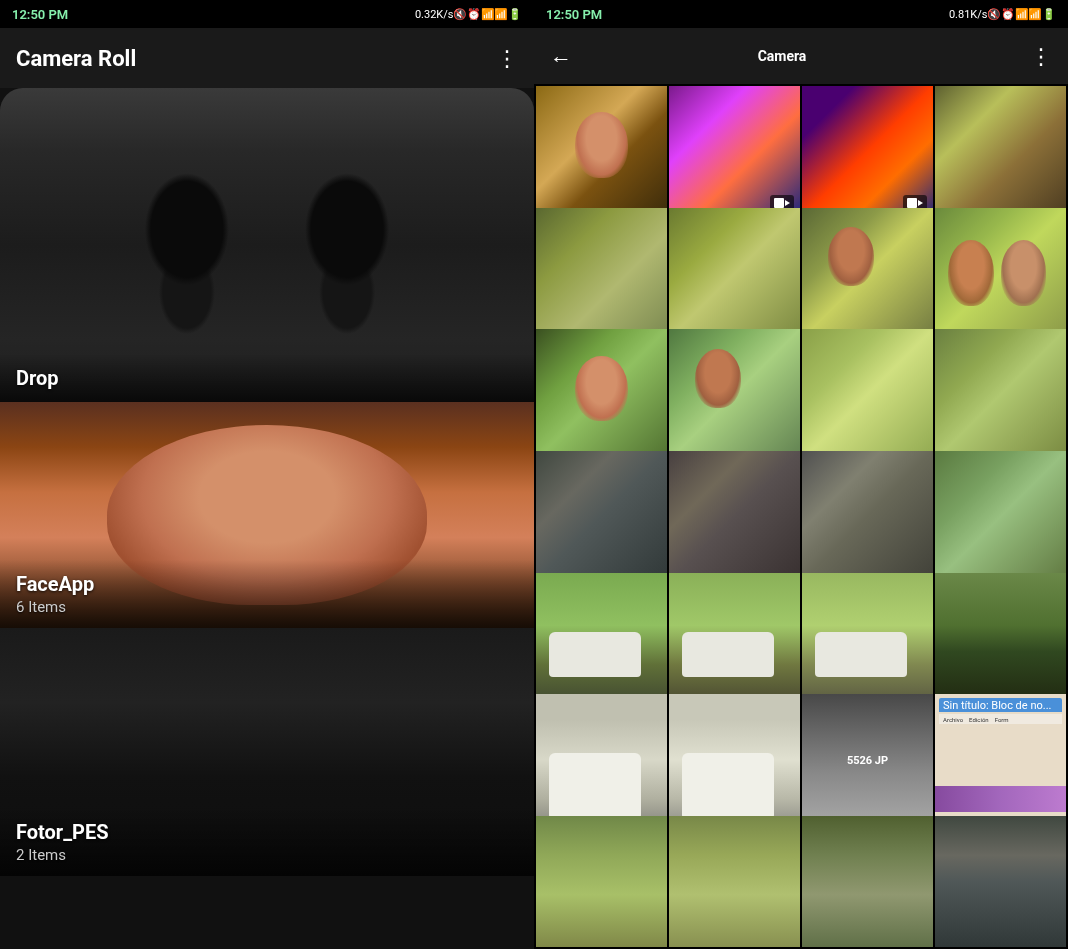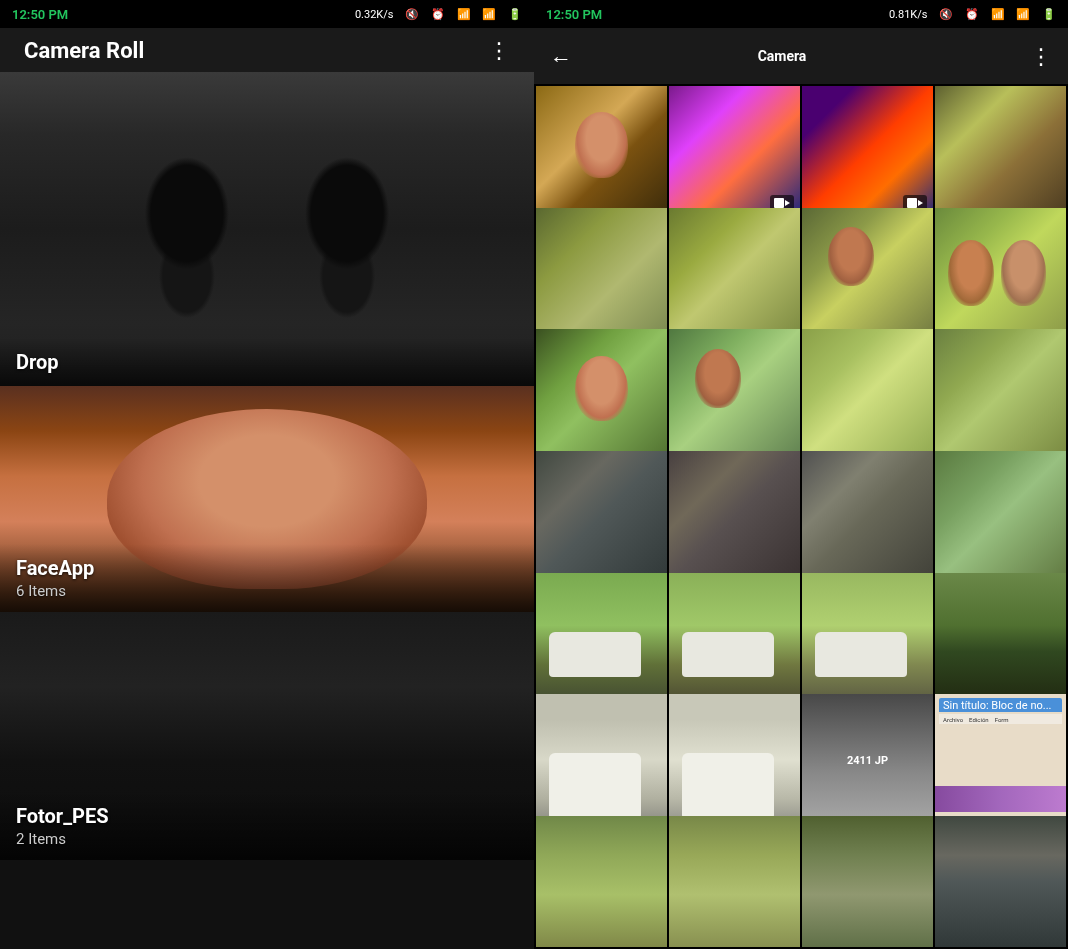--- a/index.html
+++ b/index.html
@@ -26,61 +26,62 @@
       height: 28px;
       background: #000;
       display: flex;
       align-items: center;
       justify-content: space-between;
       padding: 0 12px;
       flex-shrink: 0;
     }
 
     .status-time {
-      color: #22c55e;
+      color: #86efac;
       font-size: 13px;
       font-weight: 600;
     }
 
     .status-icons {
       display: flex;
       align-items: center;
-      gap: 12px;
+      gap: 0;
       color: #fff;
       font-size: 11px;
       margin-left: 16px;
     }
 
     .header-bar {
-      height: 44px;
+      height: 60px;
       background: #1a1a1a;
       display: flex;
       align-items: center;
       justify-content: space-between;
-      padding: 0 24px;
+      padding: 0 16px;
       flex-shrink: 0;
     }
 
     .header-title {
       color: #fff;
       font-size: 22px;
       font-weight: 700;
     }
 
     .three-dots {
       color: #fff;
       font-size: 22px;
       cursor: pointer;
     }
 
     .albums-list {
       flex: 1;
       overflow-y: auto;
       display: flex;
       flex-direction: column;
+      border-radius: 23px;
     }
 
     .album-item {
       position: relative;
       flex-shrink: 0;
       overflow: hidden;
       cursor: pointer;
     }
 
     .album-item-drop {
@@ -507,21 +508,21 @@
     </div>
     <div class="photo-cell" style="background:linear-gradient(180deg,#6a8848 0%,#507030 40%,#304820 60%,#202810 100%);"></div>
 
     <div class="photo-cell" style="background:linear-gradient(180deg,#c0c0b0 20%,#d8d8c8 50%,#b0b0a0 80%,#888880 100%);">
       <div class="van-shape" style="bottom:5%;height:50%;background:#F0F0E8;"></div>
     </div>
     <div class="photo-cell" style="background:linear-gradient(180deg,#c8c8b8 20%,#e0e0d0 50%,#b8b8a8 80%,#909088 100%);">
       <div class="van-shape" style="bottom:5%;height:50%;background:#F0F0E8;"></div>
     </div>
     <div class="photo-cell" style="background:linear-gradient(180deg,#484848 0%,#686868 30%,#888888 60%,#A8A8A8 100%);">
-      <div class="license-plate-text" style="font-size:11px;color:#fff;font-weight:700;">2411 JP</div>
+      <div class="license-plate-text" style="font-size:11px;color:#fff;font-weight:700;">5526 JP</div>
     </div>
     <div class="photo-cell">
       <div class="screenshot-overlay">
         <div class="screenshot-title-bar">
           <span class="screenshot-title-text">Sin título: Bloc de no...</span>
         </div>
         <div class="screenshot-menu-bar">
           <span class="screenshot-menu-item">Archivo</span>
           <span class="screenshot-menu-item">Edición</span>
           <span class="screenshot-menu-item">Form</span>

